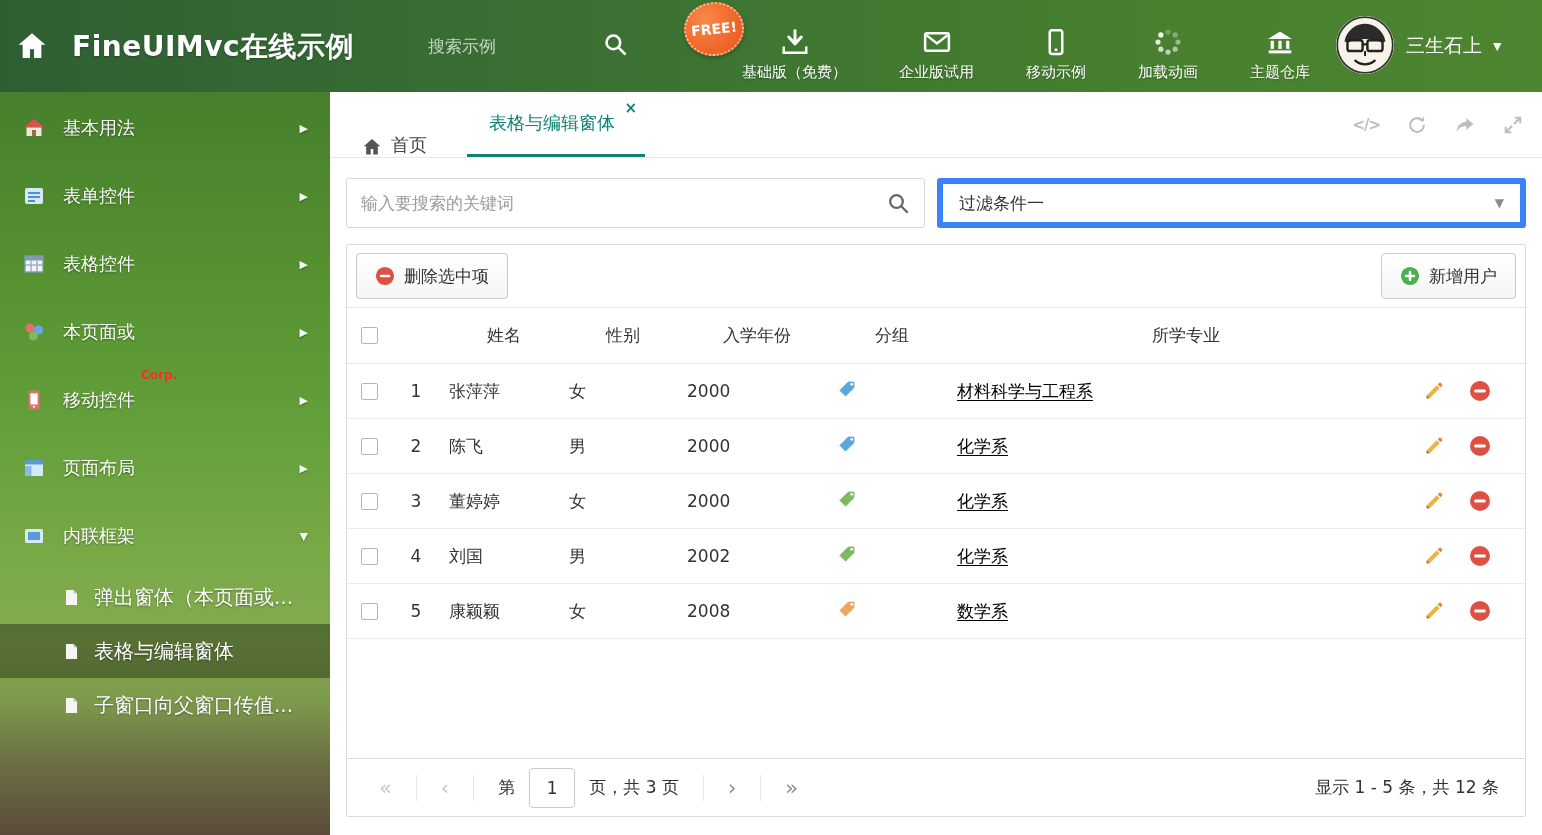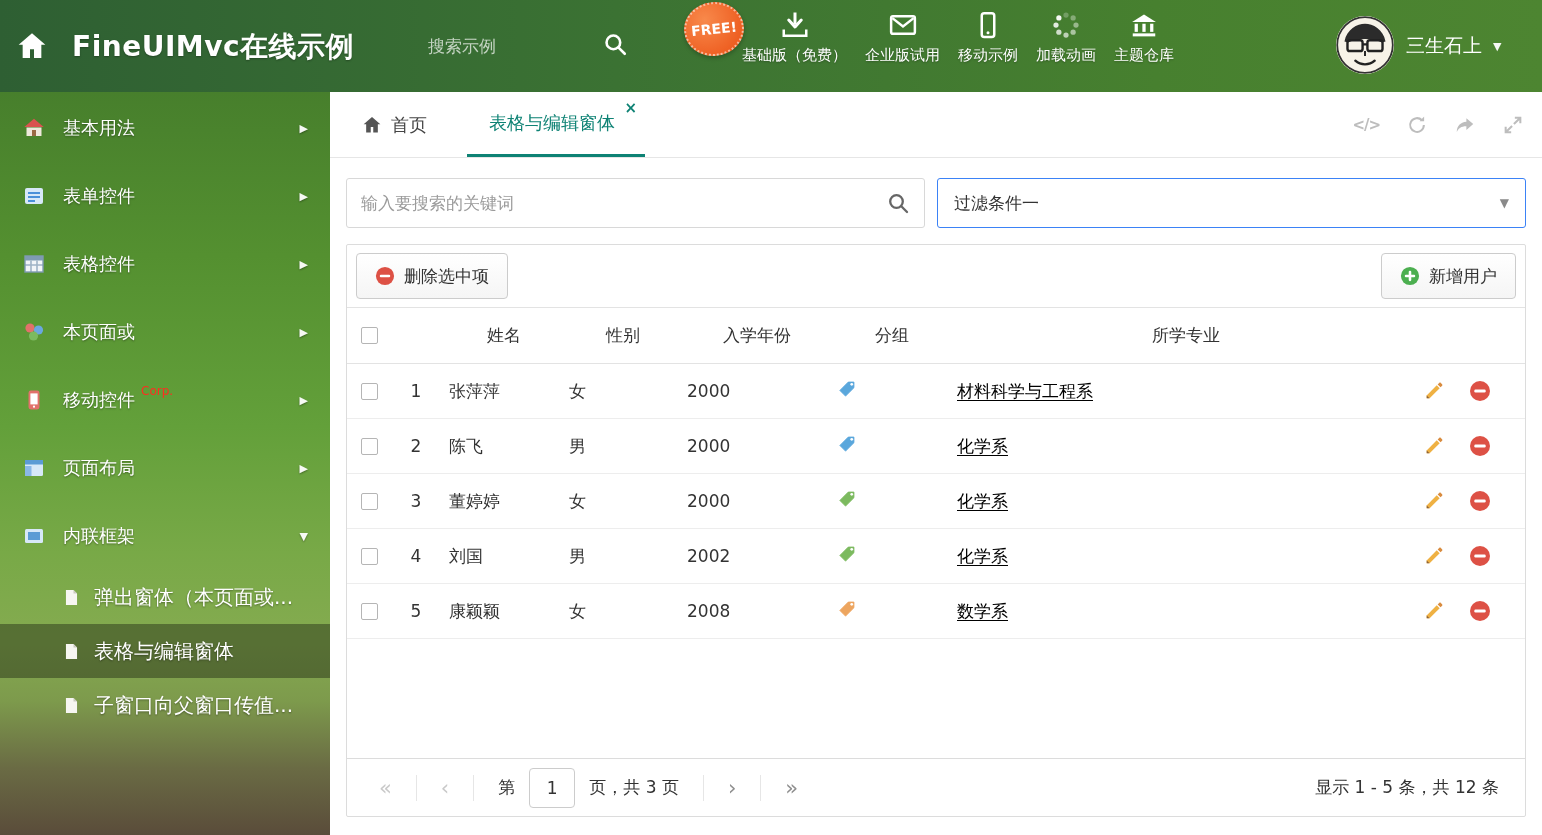--- a/index.html
+++ b/index.html
@@ -13,66 +13,66 @@
   .h-home svg{width:32px;height:32px;display:block}
   .h-title{position:absolute;left:72px;top:28px;font-size:28px;font-weight:bold;letter-spacing:.5px;text-shadow:0 1px 2px rgba(0,0,0,.3)}
   .h-search{position:absolute;left:428px;top:32px;width:155px;height:30px;background:transparent;border:none;outline:none;color:#fff;font-size:17px}
   .h-search::placeholder{color:rgba(255,255,255,.7)}
   .h-search-ic{position:absolute;left:602px;top:31px;width:26px;height:26px;cursor:pointer}
   .h-search-ic svg{width:26px;height:26px}
   .free{position:absolute;left:684px;top:2px;width:60px;height:54px;border-radius:50%;
     background:radial-gradient(circle at 35% 30%,#f8894b,#ee5f22 75%);border:2px dotted rgba(255,255,255,.55);
     display:flex;align-items:center;justify-content:center;font-weight:bold;font-size:14px;transform:rotate(-6deg);z-index:6;
     box-shadow:0 2px 4px rgba(0,0,0,.25)}
-  .hnav{position:absolute;left:742px;top:10px;height:72px;display:flex;align-items:flex-start;gap:18px}
+  .hnav{position:absolute;left:742px;top:10px;height:72px;display:flex;align-items:flex-end;gap:52px}
   .hnav-item{display:flex;flex-direction:column;align-items:center;gap:6px;cursor:pointer}
   .hnav-ic svg{width:30px;height:30px;display:block}
   .hnav-label{font-size:15px;white-space:nowrap;text-shadow:0 1px 2px rgba(0,0,0,.3)}
   .avatar{position:absolute;left:1336px;top:16px;width:58px;height:58px;border-radius:50%;overflow:hidden;cursor:pointer;background:#f7f3e8}
   .avatar svg{width:58px;height:58px;display:block}
   .huser{position:absolute;left:1406px;top:33px;display:flex;align-items:center;gap:11px;cursor:pointer;font-size:19px}
   .huser .caret{font-size:11px;opacity:.95}
 
   
   .sidebar{position:absolute;left:0;top:92px;width:330px;height:743px;color:#fff;overflow:hidden;
     background:linear-gradient(180deg,#477f2c 0%,#549030 22%,#63a03a 45%,#78a947 62%,#85ab50 74%,#7d9a4c 82%,#6a6b44 91%,#5a4c3a 100%)}
   .side-list{padding-top:2px}
   .side-item{height:68px;display:flex;align-items:center;padding:0 22px;cursor:pointer;text-shadow:0 1px 2px rgba(0,0,0,.4)}
   .side-ic{width:24px;height:24px;flex:none}
   .side-ic svg{width:24px;height:24px;display:block}
   .side-label{margin-left:17px;font-size:18px}
-  .corp-badge{color:#ff2d20;font-size:12px;margin-left:6px;align-self:flex-start;margin-top:18px;text-shadow:none;font-weight:normal}
+  .corp-badge{color:#ff2d20;font-size:12px;margin-left:6px;align-self:flex-start;margin-top:2px;text-shadow:none;font-weight:bold}
   .side-arrow{margin-left:auto;font-size:11px;opacity:.95}
   .side-sub{height:54px;display:flex;align-items:center;padding-left:62px;cursor:pointer;font-size:20px;text-shadow:0 1px 2px rgba(0,0,0,.4)}
   .side-sub.active{background:rgba(0,0,0,.34)}
   .sub-ic{width:19px;height:19px;flex:none}
   .sub-ic svg{width:19px;height:19px;display:block}
   .sub-label{margin-left:13px;white-space:nowrap}
 
   
   .main{position:absolute;left:330px;top:92px;width:1212px;height:743px;background:#fff}
 
   .tabbar{position:relative;height:66px;border-bottom:1px solid #e6e6e6;display:flex;align-items:stretch;padding-left:16px}
-  .tab-home{display:flex;align-items:center;gap:9px;padding:0 16px;color:#444;font-size:18px;cursor:pointer}
+  .tab-home{display:flex;align-items:flex-end;gap:9px;padding:0 16px;color:#444;font-size:18px;cursor:pointer}
   .tab-home-ic svg{width:20px;height:20px;display:block}
   .tab-active{position:relative;display:flex;align-items:center;padding:0 30px 0 22px;margin-left:24px;font-size:18px;cursor:pointer;
     border-bottom:3px solid var(--accent);color:var(--accent)}
   .tab-close{position:absolute;top:9px;right:8px;font-size:15px;font-weight:bold;line-height:1;cursor:pointer}
   .tab-tools{position:absolute;right:18px;top:0;height:66px;display:flex;align-items:center;gap:26px;color:#bdbdbd}
   .ttool{width:22px;height:22px;cursor:pointer;display:flex;align-items:center;justify-content:center}
   .ttool svg{width:22px;height:22px;display:block}
   .ttool.code{font-size:15px;font-weight:bold;width:auto;letter-spacing:-1px}
 
   .filterbar{display:flex;gap:12px;padding:20px 16px 16px 16px}
   .fsearch{width:579px;height:50px;border:1px solid #d8d8d8;border-radius:3px;display:flex;align-items:center;padding:4px 14px;background:#fff}
   .fsearch input{flex:1;border:none;outline:none;font-size:17px;color:#333;font-family:inherit}
   .fsearch input::placeholder{color:#9b9b9b}
   .fsearch-ic{width:24px;height:24px;cursor:pointer}
   .fsearch-ic svg{width:24px;height:24px;display:block}
-  .fdd{flex:1;height:50px;border:1px solid #3b82f6;border-radius:3px;display:flex;align-items:center;padding:7px 16px;font-size:17px;color:#333;cursor:pointer}
+  .fdd{flex:1;height:50px;border:6px solid #3b82f6;border-radius:3px;display:flex;align-items:center;padding:7px 16px;font-size:17px;color:#333;cursor:pointer}
   .dd-caret{margin-left:auto;color:#8a8a8a;font-size:12px}
 
   .panel{margin:0 16px;border:1px solid #dcdcdc;border-radius:2px;height:573px;display:flex;flex-direction:column;background:#fff}
   .ptoolbar{padding:8px 9px;display:flex}
   .btn{display:inline-flex;align-items:center;gap:9px;height:46px;padding:0 18px;border:1px solid #ccc;border-radius:4px;
     background:linear-gradient(#ffffff,#f5f5f5);color:#333;font-size:17px;cursor:pointer;font-family:inherit}
   .btn .ic{width:20px;height:20px}
   .btn .ic svg{width:20px;height:20px;display:block}
   .btn-right{margin-left:auto}
 

